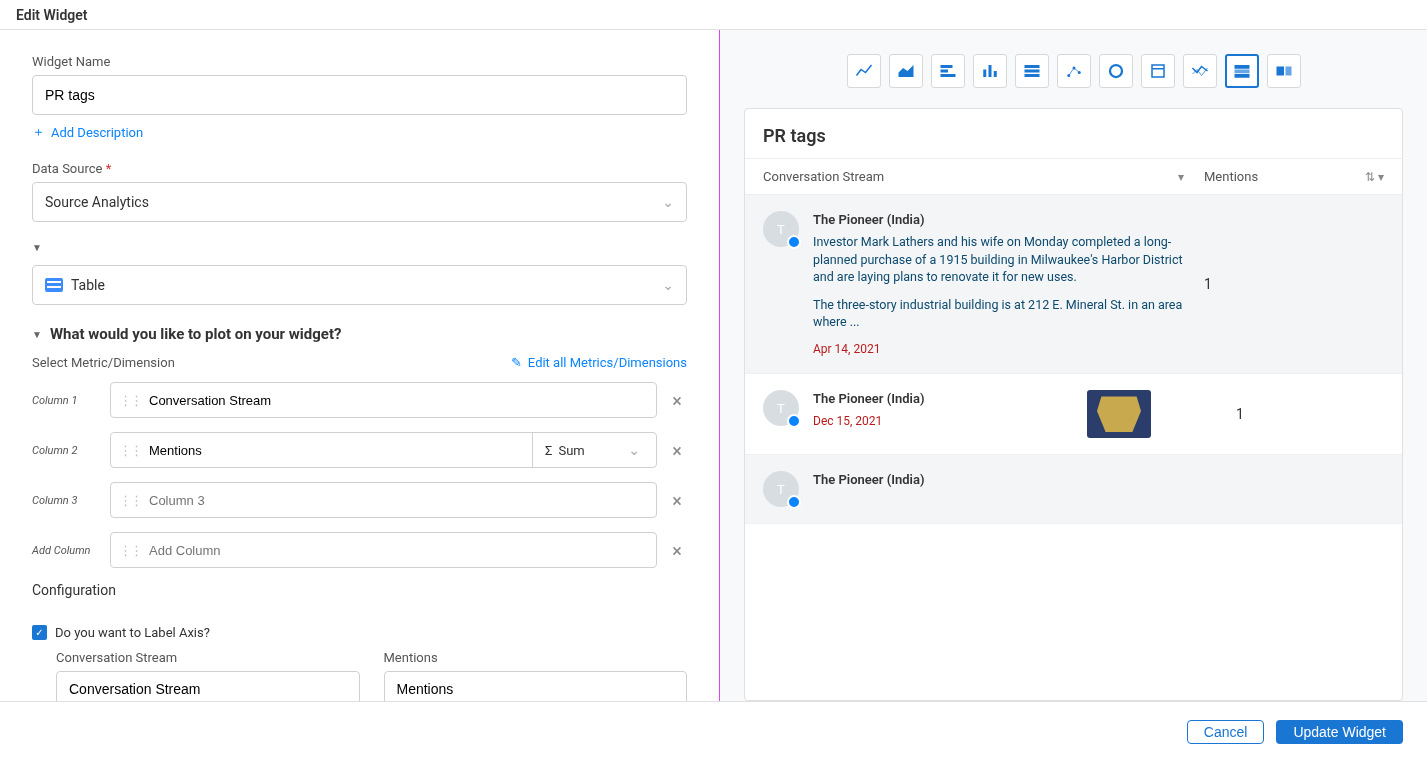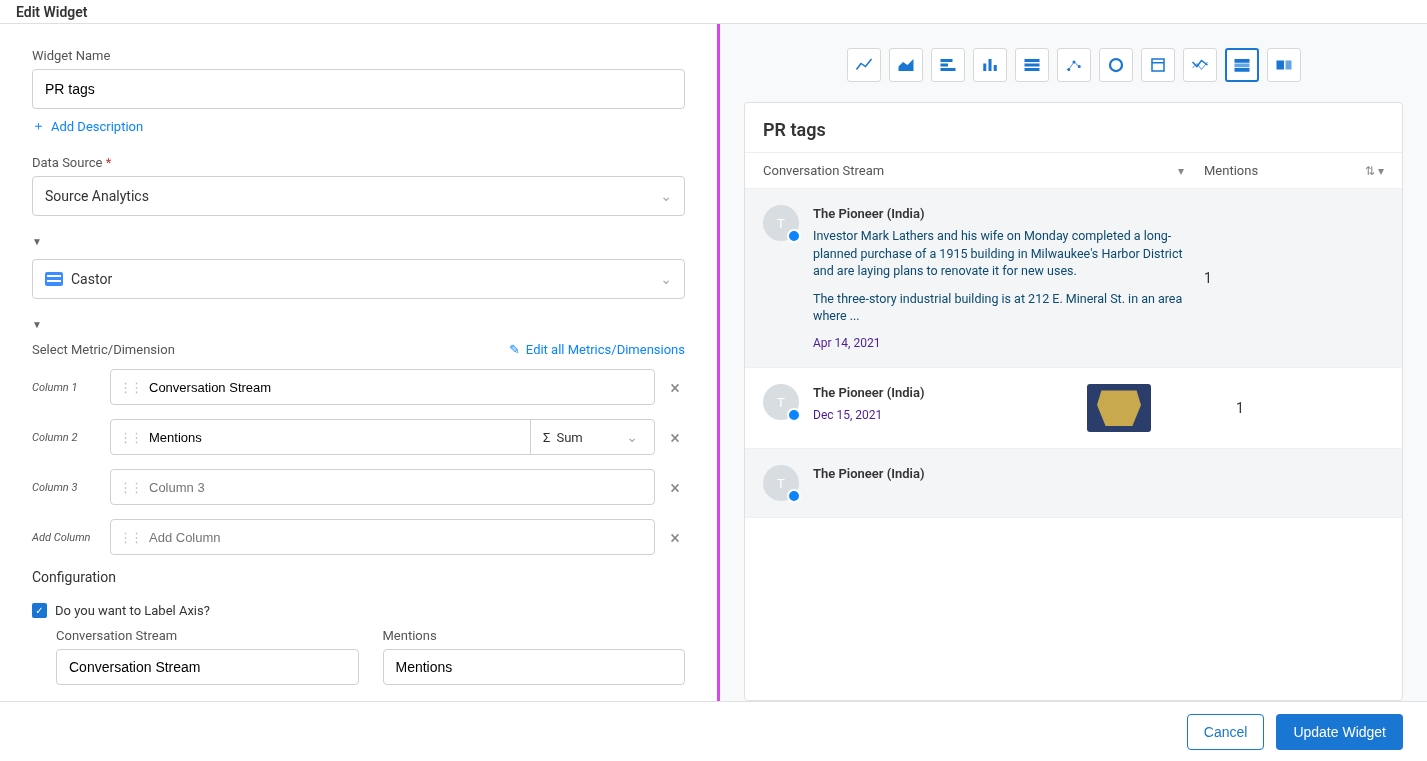--- a/index.html
+++ b/index.html
@@ -8,36 +8,36 @@
     font-size: 13px;
     color: #333;
     background: #fff;
     width: 1427px;
     height: 761px;
     overflow: hidden;
     display: flex;
     flex-direction: column;
   }
   .header {
-    height: 24px;
+    height: 30px;
     border-bottom: 1px solid #e0e0e0;
     display: flex;
     align-items: center;
     padding: 0 16px;
     font-weight: 600;
     font-size: 14px;
   }
   .main {
     flex: 1;
     display: flex;
     overflow: hidden;
   }
   .left {
     width: 720px;
-    border-right: 3px solid #d946ef;
+    border-right: 1px solid #d946ef;
     padding: 24px 32px 0 32px;
     overflow-y: auto;
   }
   .right {
     flex: 1;
     background: #f8f9fa;
     padding: 24px 24px 0 24px;
     display: flex;
     flex-direction: column;
     overflow: hidden;
@@ -45,21 +45,21 @@
   .footer {
     height: 60px;
     border-top: 1px solid #e0e0e0;
     display: flex;
     justify-content: flex-end;
     align-items: center;
     padding: 0 24px;
     gap: 12px;
   }
   .btn {
-    height: 36px;
+    height: 24px;
     padding: 0 16px;
     border-radius: 4px;
     font-size: 14px;
     cursor: pointer;
     border: 1px solid transparent;
   }
   .btn-secondary {
     background: #fff;
     border: 1px solid #1976d2;
     color: #1976d2;
@@ -169,21 +169,21 @@
     margin-bottom: 12px;
   }
   .edit-link {
     color: #0a84ff;
     font-size: 13px;
     cursor: pointer;
     display: flex;
     gap: 6px;
     align-items: center;
   }
-  .config-hdr { font-size: 14px; margin-bottom: 18px; margin-top: 12px;}
+  .config-hdr { font-size: 14px; margin-bottom: 27px; margin-top: 12px;}
   .checkbox-row {
     display: flex;
     align-items: center;
     gap: 8px;
     font-size: 13px;
     margin-bottom: 10px;
   }
   .cbox {
     width: 15px; height: 15px;
     background: #1976d2;
@@ -256,21 +256,21 @@
     position: absolute;
     right: -2px; bottom: -2px;
     width: 14px; height: 14px;
     background: #0a84ff;
     border: 2px solid #fff;
     border-radius: 50%;
   }
   .stream-body { flex: 1; font-size: 13px; line-height: 1.4; }
   .src-name { font-weight: 600; margin-bottom: 4px; }
   .snippet { color: #0c4a6e; margin-bottom: 10px; font-size: 12.5px;}
-  .date { color: #4c1d95; font-size: 12px; }
+  .date { color: #b91c1c; font-size: 12px; }
   .thumb {
     width: 64px; height: 48px;
     background: #2a3d6b;
     border-radius: 3px;
     flex-shrink: 0;
     position: relative;
     overflow: hidden;
   }
   .thumb::after{
     content:"";
@@ -322,28 +322,29 @@
       </div>
     </div>
 
     <div class="section-hdr">
       <span class="caret">▼</span>
     </div>
     <div class="field-group">
       <div class="select-input">
         <span style="display:flex;align-items:center">
           <span class="viz-icon"></span>
-          <span>Castor</span>
+          <span>Table</span>
         </span>
         <span class="chevron">⌄</span>
       </div>
     </div>
 
     <div class="section-hdr">
       <span class="caret">▼</span>
+      <span>What would you like to plot on your widget?</span>
     </div>
 
     <div class="metric-header">
       <span class="sub-label">Select Metric/Dimension</span>
       <span class="edit-link">
         <span>✎</span>
         <span>Edit all Metrics/Dimensions</span>
       </span>
     </div>
 

